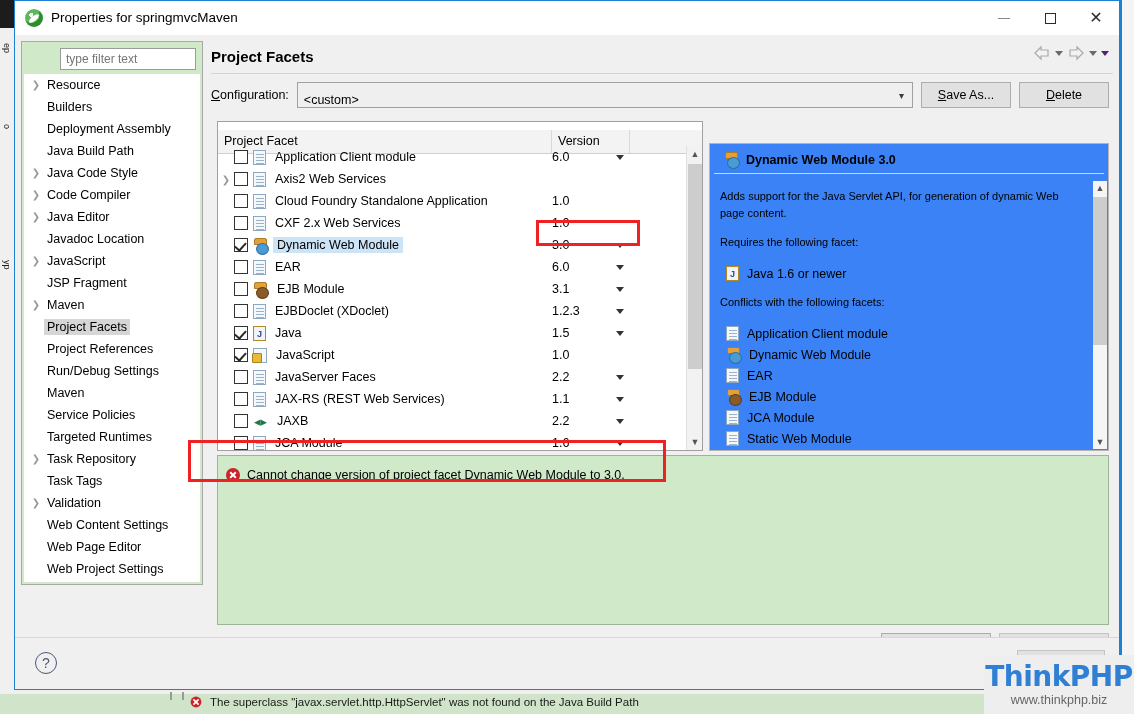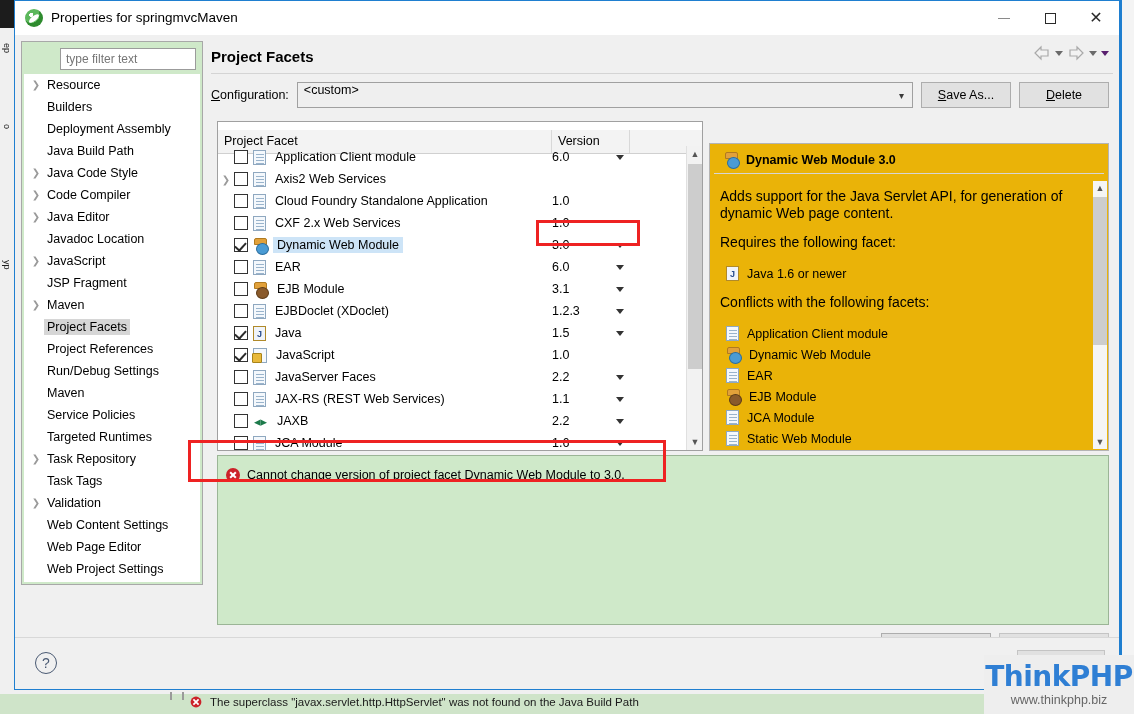--- a/index.html
+++ b/index.html
@@ -144,21 +144,21 @@
   
   .config-row {
     position: absolute; left: 0; right: 4px; top: 50px; height: 20px;
     display: flex; align-items: center; gap: 8px;
   }
   .config-label { font-size: 12.5px; }
   .config-label u { text-decoration: underline; }
   .combo {
     flex: 1 1 auto; height: 26px; position: relative;
     border: 1px solid #a0a0a0; background: #efefef;
-    display: flex; align-items: flex-start; padding: 0 26px 0 6px;
+    display: flex; align-items: flex-end; padding: 0 26px 0 6px;
     font-size: 12.5px;
   }
   .combo .combo-caret {
     position: absolute; right: 8px; top: 50%; transform: translateY(-50%);
     font-size: 10px; color: #3a3a3a;
   }
   .btn {
     height: 26px; min-width: 90px; padding: 0 12px;
     border: 1px solid #adadad; background: #e1e1e1;
     font-family: "Liberation Sans", sans-serif; font-size: 12.5px; color: #000;
@@ -222,32 +222,32 @@
   }
   .tabs { display: flex; height: 22px; align-items: flex-end; }
   .tab {
     height: 22px; padding: 2px 9px 0 9px; font-size: 12.5px;
     border: 1px solid transparent; border-bottom: none; background: transparent;
   }
   .tab.active { background: #ffffff; border-color: #b4b4b4; }
   .tab u { text-decoration: underline; }
   .details-box {
     position: absolute; left: 0; right: 0; top: 22px; bottom: 0;
-    background: #eab308; border: 1px solid #b4b4b4;
+    background: #3b82f6; border: 1px solid #b4b4b4;
   }
   .det-head {
     display: flex; align-items: center; gap: 7px;
     padding: 8px 10px 6px 10px; font-size: 12.5px; font-weight: bold;
     border-bottom: 1px solid #d6d6d6; margin: 0 4px;
   }
   .det-body {
     position: absolute; left: 0; right: 14px; top: 36px; bottom: 0;
     padding: 8px 10px 0 10px; overflow: hidden;
   }
-  .det-p { font-size: 14px; line-height: 17px; margin: 0 0 12px 0; }
+  .det-p { font-size: 11px; line-height: 17px; margin: 0 0 12px 0; }
   .det-list-item {
     display: flex; align-items: center; gap: 8px; height: 21px;
     font-size: 12.5px; padding-left: 6px;
   }
   .det-scroll {
     position: absolute; right: 1px; top: 37px; bottom: 1px; width: 14px; background: #f5f5f5;
   }
   .det-scroll .sb-up, .det-scroll .sb-dn {
     position: absolute; left: 0; width: 14px; height: 14px; color: #555;
     display: flex; align-items: center; justify-content: center; font-size: 9px;

